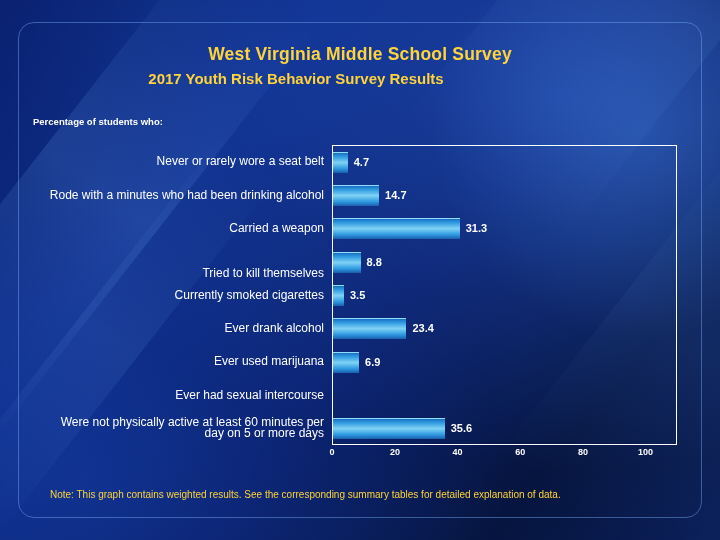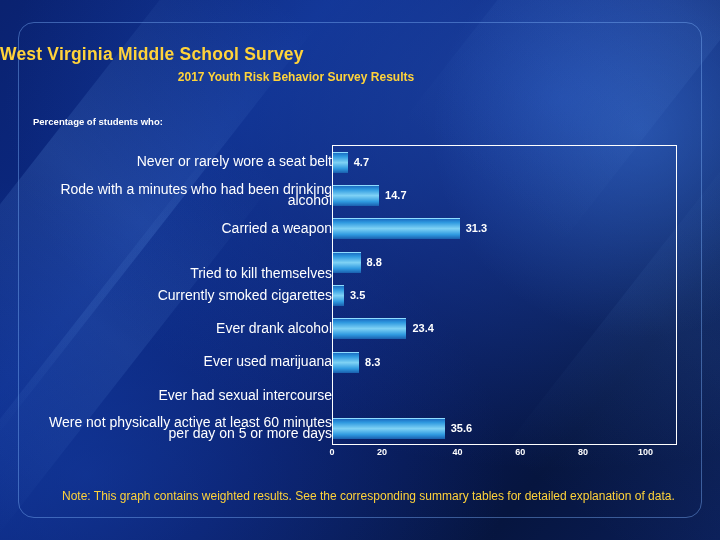--- a/index.html
+++ b/index.html
@@ -50,32 +50,33 @@
     border: 1px solid rgba(120,170,245,0.45);
     border-radius: 16px;
     box-sizing: border-box;
     pointer-events: none;
   }
 
   #title {
     position: absolute;
     left: 0; top: 44px;
     width: 720px;
+    text-align: center;
     color: #ffd33a;
     font-size: 17.5px;
     font-weight: bold;
     letter-spacing: .2px;
   }
   #subtitle {
     position: absolute;
     left: 0; top: 70px;
     width: 592px;
     text-align: center;
     color: #ffd33a;
-    font-size: 12px;
+    font-size: 15px;
     font-weight: bold;
   }
   #lead {
     position: absolute;
     left: 33px; top: 116px;
     color: #ffffff;
     font-size: 9.5px;
     font-weight: bold;
   }
 
@@ -85,23 +86,23 @@
     width: 345px; height: 300px;
     border: 1px solid #ffffff;
     box-sizing: border-box;
   }
   .cat-label {
     position: absolute;
     right: 0;
     width: 290px;
     text-align: right;
     color: #ffffff;
-    font-size: 14px;
+    font-size: 12px;
     line-height: 11px;
-    padding-right: 0;
+    padding-right: 8px;
     box-sizing: border-box;
   }
   .bar {
     position: absolute;
     left: 0;
     height: 20px;
     background: linear-gradient(to bottom, #1b6fc4 0%, #2f9ae0 18%, #7fd2f5 48%, #2f9ae0 78%, #1a5fae 100%);
     border-top: 1px solid #8fdcff;
   }
   .bar-value {
@@ -123,22 +124,21 @@
     color: #ffffff;
     font-size: 9px;
     font-weight: bold;
     transform: translateX(-50%);
   }
 
   #note {
     position: absolute;
     left: 50px; top: 489px;
     color: #ffd33a;
-    font-size: 12px;
-    margin-left: 12px;
+    font-size: 10px;
   }
 </style>
 </head>
 <body>
 
 <div id="slide">
   <div class="glow"></div>
   <div class="streak s1"></div>
   <div class="streak s2"></div>
   <div class="streak s3"></div>
@@ -158,38 +158,38 @@
       <div class="bar-value" style="left: 385.105px; top: 185px;">14.7</div>
       <div class="bar" style="left: 333px; top: 218.333px; width: 126.709px; position: absolute;"></div>
       <div class="bar-value" style="left: 465.709px; top: 218.333px;">31.3</div>
       <div class="bar" style="left: 333px; top: 251.667px; width: 27.6px; position: absolute;"></div>
       <div class="bar-value" style="left: 366.6px; top: 251.667px;">8.8</div>
       <div class="bar" style="left: 333px; top: 285px; width: 10.9773px; position: absolute;"></div>
       <div class="bar-value" style="left: 349.977px; top: 285px;">3.5</div>
       <div class="bar" style="left: 333px; top: 318.333px; width: 73.3909px; position: absolute;"></div>
       <div class="bar-value" style="left: 412.391px; top: 318.333px;">23.4</div>
       <div class="bar" style="left: 333px; top: 351.667px; width: 26.0318px; position: absolute;"></div>
-      <div class="bar-value" style="left: 365.032px; top: 351.667px;">8.3</div>
+      <div class="bar-value" style="left: 365.032px; top: 351.667px;">6.9</div>
       <div class="bar" style="left: 333px; top: 418.333px; width: 111.655px; position: absolute;"></div>
       <div class="bar-value" style="left: 450.655px; top: 418.333px;">35.6</div>
     </div>
   <div id="labels-layer">
       <div class="cat-label" style="left: 42px; top: 150.667px; height: 22px; display: flex; align-items: center; justify-content: flex-end;">Never or rarely wore a seat belt</div>
       <div class="cat-label" style="left: 42px; top: 184px; height: 22px; display: flex; align-items: center; justify-content: flex-end;">Rode with a minutes who had been drinking alcohol</div>
       <div class="cat-label" style="left: 42px; top: 217.333px; height: 22px; display: flex; align-items: center; justify-content: flex-end;">Carried a weapon</div>
       <div class="cat-label" style="left: 42px; top: 262px; height: 22px; display: flex; align-items: center; justify-content: flex-end;">Tried to kill themselves</div>
       <div class="cat-label" style="left: 42px; top: 284px; height: 22px; display: flex; align-items: center; justify-content: flex-end;">Currently smoked cigarettes</div>
       <div class="cat-label" style="left: 42px; top: 317.333px; height: 22px; display: flex; align-items: center; justify-content: flex-end;">Ever drank alcohol</div>
       <div class="cat-label" style="left: 42px; top: 350.667px; height: 22px; display: flex; align-items: center; justify-content: flex-end;">Ever used marijuana</div>
       <div class="cat-label" style="left: 42px; top: 384px; height: 22px; display: flex; align-items: center; justify-content: flex-end;">Ever had sexual intercourse</div>
       <div class="cat-label" style="left: 42px; top: 417.333px; height: 22px; display: flex; align-items: center; justify-content: flex-end;">Were not physically active at least 60 minutes per day on 5 or more days</div>
     </div>
   <div id="xaxis">
       <div class="tick" style="left: 0px;">0</div>
-      <div class="tick" style="left: 50px;">20</div>
+      <div class="tick" style="left: 63px;">20</div>
       <div class="tick" style="left: 125.455px;">40</div>
       <div class="tick" style="left: 188.182px;">60</div>
       <div class="tick" style="left: 250.909px;">80</div>
       <div class="tick" style="left: 313.636px;">100</div>
     </div>
 
   <div id="note">Note: This graph contains weighted results. See the corresponding summary tables for detailed explanation of data.</div>
 </div>
 
 </body></html>

